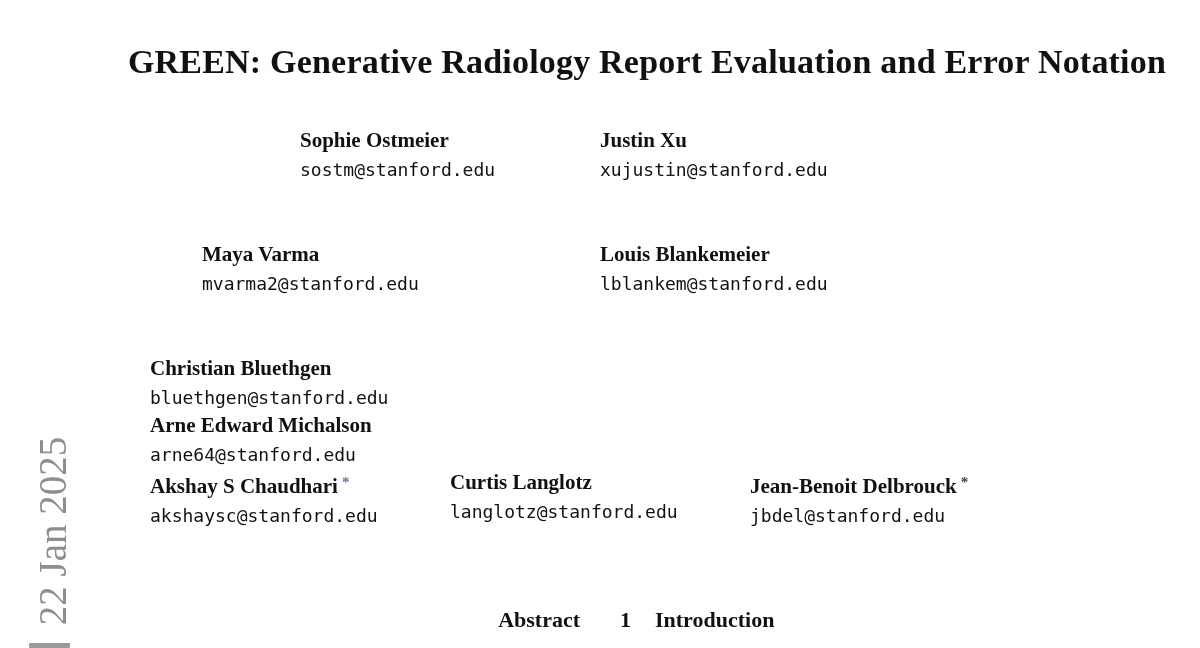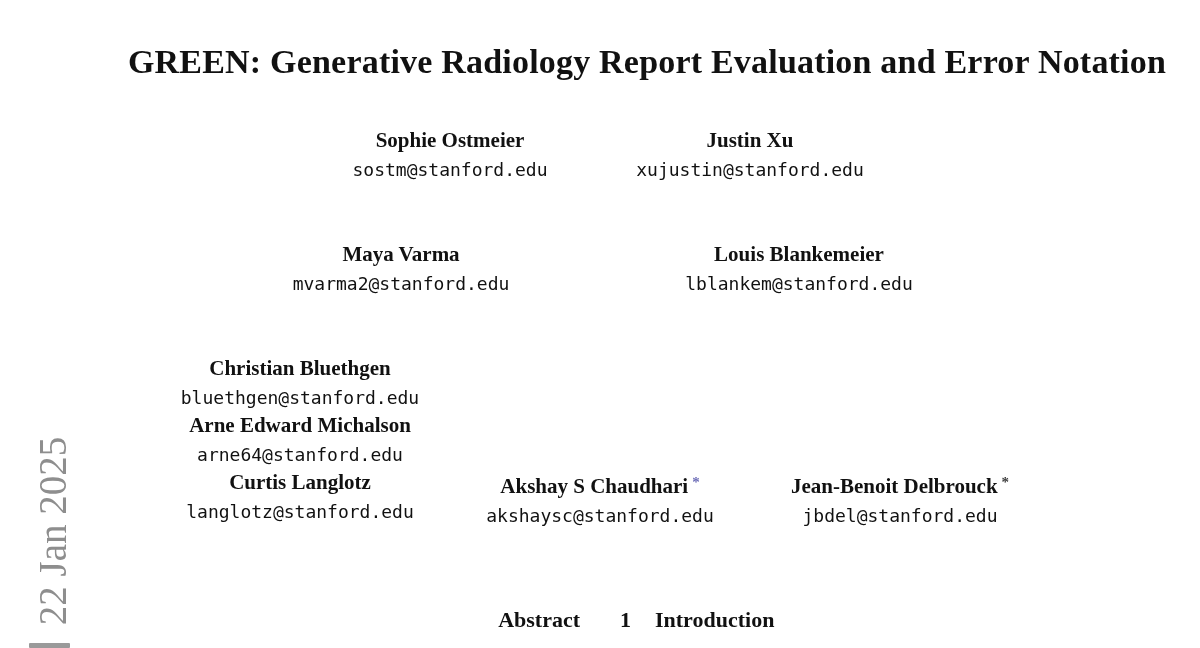--- a/index.html
+++ b/index.html
@@ -29,21 +29,21 @@
   }
   .author-row {
     position: absolute;
     left: 150px;
     width: 900px;
     display: flex;
     justify-content: center;
   }
   .author-row.cols-3 .author { width: 300px; }
   .author-row.cols-2 .author { width: 398px; }
-  .author { text-align: center; }
+  .author { text-align: left; }
   .author-name {
     font-size: 21px;
     font-weight: bold;
     line-height: 26px;
     white-space: nowrap;
   }
   .author-email {
     margin-top: 3px;
     font-family: "DejaVu Sans Mono", "Liberation Mono", monospace;
     font-size: 18px;
@@ -142,26 +142,26 @@
       <div class="author-email">bluethgen@stanford.edu</div>
     </div>
     <div class="author">
       <div class="author-name">Arne Edward Michalson</div>
       <div class="author-email">arne64@stanford.edu</div>
     </div>
   </div>
 
   <div class="author-row cols-3 row-4">
     <div class="author">
+      <div class="author-name"><span>Akshay S Chaudhari</span><sup class="footnote-marker" style="color: rgb(110, 110, 184);">*</sup></div>
+      <div class="author-email">akshaysc@stanford.edu</div>
+    </div>
+    <div class="author">
       <div class="author-name">Curtis Langlotz</div>
       <div class="author-email">langlotz@stanford.edu</div>
-    </div>
-    <div class="author">
-      <div class="author-name"><span>Akshay S Chaudhari</span><sup class="footnote-marker" style="color: rgb(110, 110, 184);">*</sup></div>
-      <div class="author-email">akshaysc@stanford.edu</div>
     </div>
     <div class="author">
       <div class="author-name"><span>Jean-Benoit Delbrouck</span><sup class="footnote-marker" style="color: rgb(61, 61, 61);">*</sup></div>
       <div class="author-email">jbdel@stanford.edu</div>
     </div>
   </div>
 
   <div class="abstract-heading">Abstract</div>
 
   <div class="section-heading">

